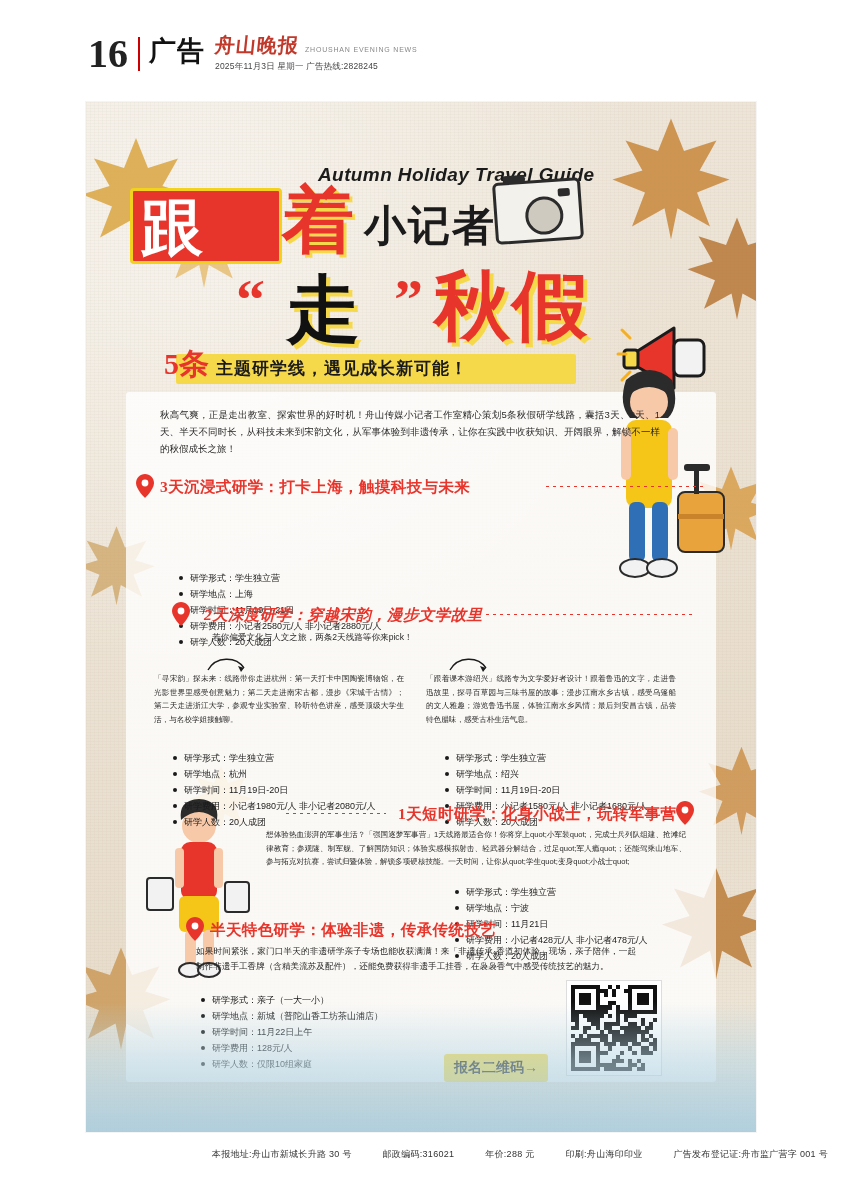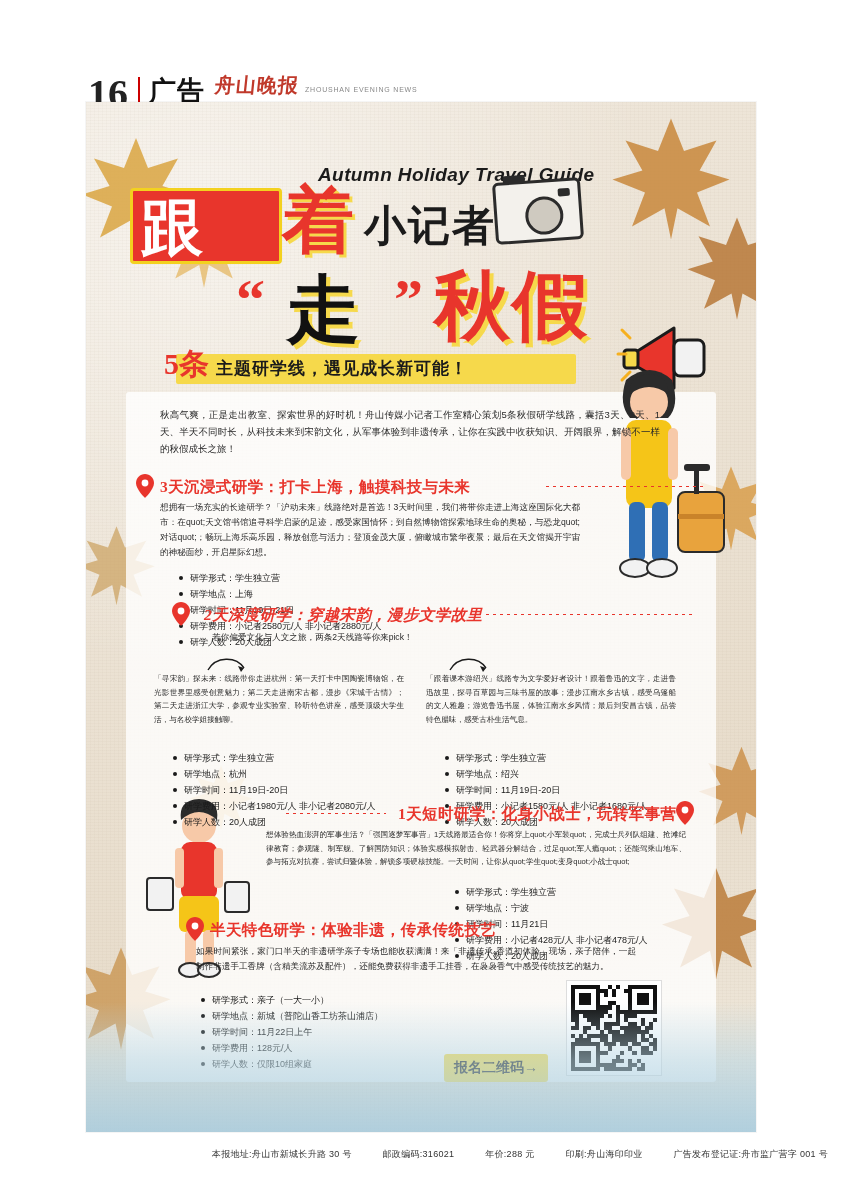--- a/index.html
+++ b/index.html
@@ -10,21 +10,20 @@
     font-family: "Liberation Sans", sans-serif;
     color: #1a1a1a;
     position: relative;
     overflow: hidden;
   }
 
   
   .masthead {
     position: absolute; left: 0; top: 0; width: 842px; height: 96px;
     background: #ffffff;
-    margin-top: 40px;
   }
   .mh-inner { position:absolute; left: 88px; top: 34px; display:flex; align-items:flex-start; }
   .page-no {
     font-size: 40px; font-weight: bold; color: #222; line-height: 40px;
     font-family: "Liberation Serif", serif;
     letter-spacing: 0px;
   }
   .mh-divider { width:2px; height:34px; background:#c00; margin: 3px 9px 0 10px; }
   .mh-guanggao {
     font-size: 27px; font-weight: bold; color:#111; line-height: 34px;
@@ -381,21 +380,20 @@
 
   <div class="pin" style="left:50px;top:372px;">
     <svg width="18" height="24" viewBox="0 0 18 24">
         <path d="M9 0C4 0 0 4 0 9c0 6.5 9 15 9 15s9-8.5 9-15c0-5-4-9-9-9z" fill="#e8352c"></path>
         <circle cx="9" cy="9" r="3.4" fill="#fff"></circle>
       </svg>
   </div>
   <div class="sec-head" style="left:74px;top:375px;">3天沉浸式研学：打卡上海，触摸科技与未来</div>
   <div class="dotline" style="left:460px;top:384px;width:160px;"></div>
 
-  <div class="para" style="left:74px;top:398px;width:420px;">想拥有一场充实的长途研学？「沪动未来」线路绝对是首选！3天时间里，我们将带你走进上海这座国际化大都市：在quot;天文馆书馆追寻科学启蒙的足迹，感受家国情怀；到自然博物馆探索地球生命的奥秘，与恐龙quot;对话quot;；畅玩上海乐高乐园，释放创意与活力；登顶金茂大厦，俯瞰城市繁华夜景；最后在天文馆揭开宇宙的神秘面纱，开启星际幻想。</div>
 
   <ul class="info" style="left:90px;top:468px;width:340px;">
     <li><span>研学形式：</span><span>学生独立营</span></li>
     <li><span>研学地点：</span><span>上海</span></li>
     <li><span>研学时间：</span><span>11月19日-21日</span></li>
     <li><span>研学费用：</span><span>小记者2580元/人  非小记者2880元/人</span></li>
     <li><span>研学人数：</span><span>20人成团</span></li>
   </ul>
 
   <div class="pin" style="left:86px;top:500px;">

